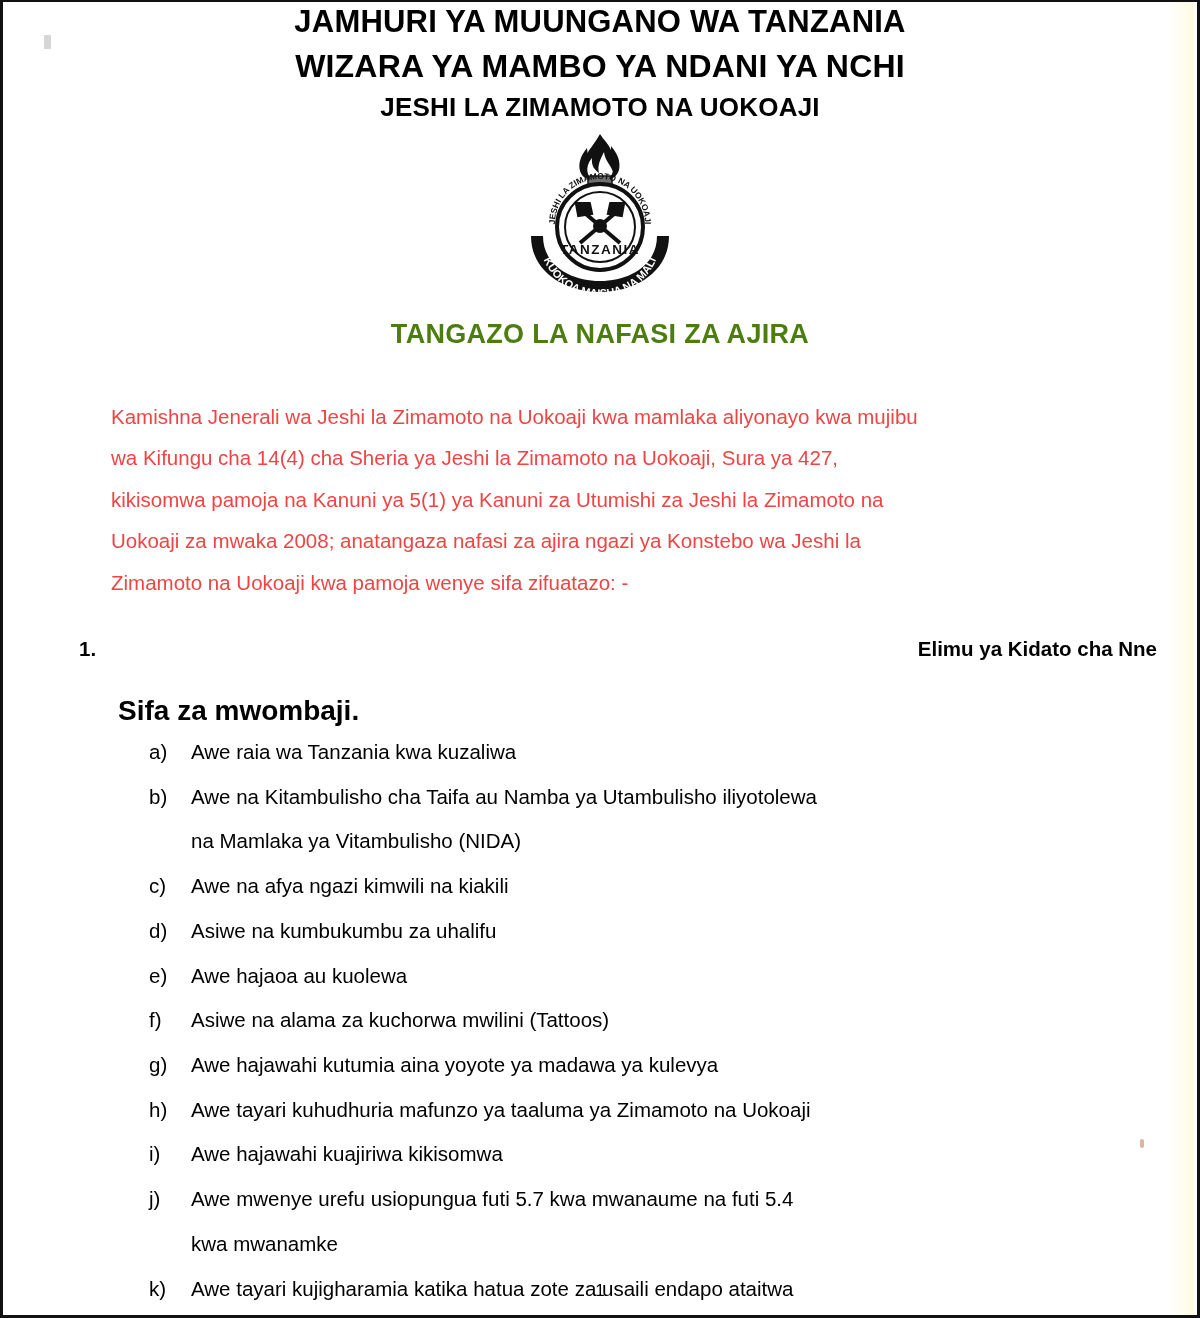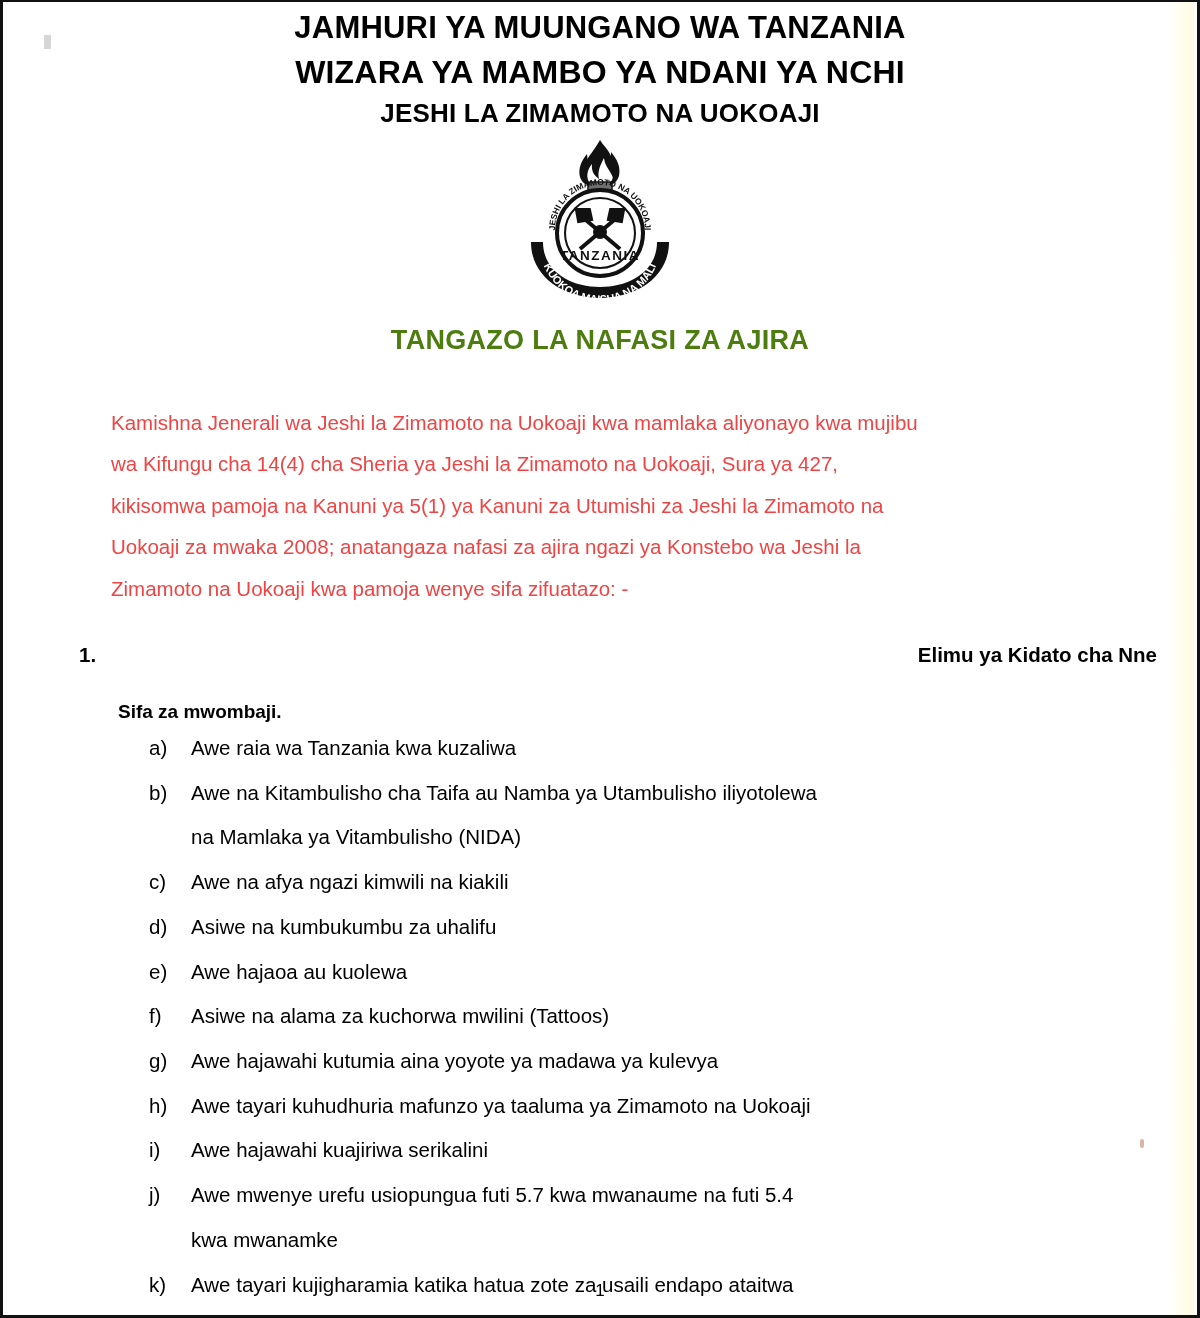--- a/index.html
+++ b/index.html
@@ -56,21 +56,21 @@
   }
 
   .content {
     position: relative;
     padding: 0 40px;
   }
 
   
   .masthead {
     text-align: center;
-    padding-top: 6px;
+    padding-top: 0;
   }
   .mast-line {
     font-weight: bold;
     color: #000;
     letter-spacing: 0.2px;
     line-height: 1.28;
   }
   .mast-1 { font-size: 31px; }
   .mast-2 { font-size: 32px; margin-top: 4px; }
   .mast-3 { font-size: 26px; margin-top: 4px; }
@@ -110,21 +110,21 @@
     margin: 34px 0 0 36px;
     font-size: 20.5px;
     font-weight: bold;
     color: #000;
   }
   .section-num { width: 67px; flex: 0 0 67px; }
   .section-title { flex: 1; text-align: right; }
 
   .subhead {
     margin: 34px 0 0 75px;
-    font-size: 19px;
+    font-size: 28px;
     font-weight: bold;
     color: #000;
   }
 
   
   .req-list {
     margin: 10px 0 0 104px;
     padding: 0;
     list-style: none;
   }
@@ -266,21 +266,21 @@
         <li class="req-item">
           <span class="req-marker">g)</span>
           <span class="req-text"><span>Awe hajawahi kutumia aina yoyote ya madawa ya kulevya</span></span>
         </li>
         <li class="req-item">
           <span class="req-marker">h)</span>
           <span class="req-text"><span>Awe tayari kuhudhuria mafunzo ya taaluma ya Zimamoto na Uokoaji</span></span>
         </li>
         <li class="req-item">
           <span class="req-marker">i)</span>
-          <span class="req-text"><span>Awe hajawahi kuajiriwa serikalini</span></span>
+          <span class="req-text"><span>Awe hajawahi kuajiriwa kikisomwa</span></span>
         </li>
         <li class="req-item">
           <span class="req-marker">j)</span>
           <span class="req-text"><span>Awe mwenye urefu usiopungua futi 5.7 kwa mwanaume na futi 5.4</span><span class="cont">kwa mwanamke</span></span>
         </li>
         <li class="req-item">
           <span class="req-marker">k)</span>
           <span class="req-text"><span>Awe tayari kujigharamia katika hatua zote za usaili endapo ataitwa</span></span>
         </li>
         <li class="req-item">

